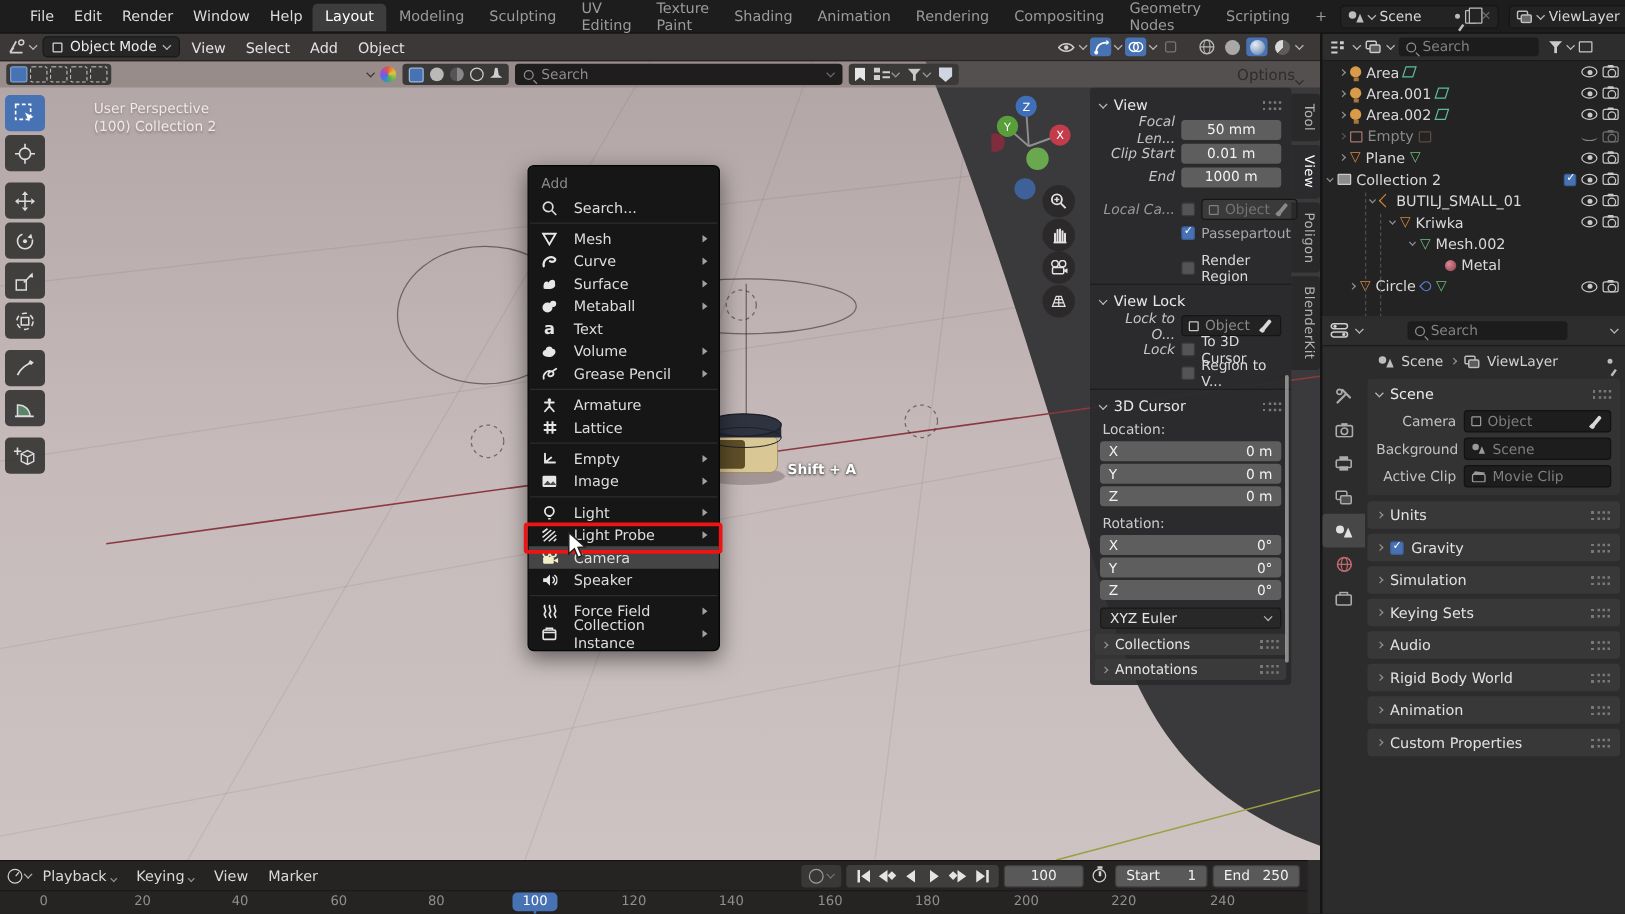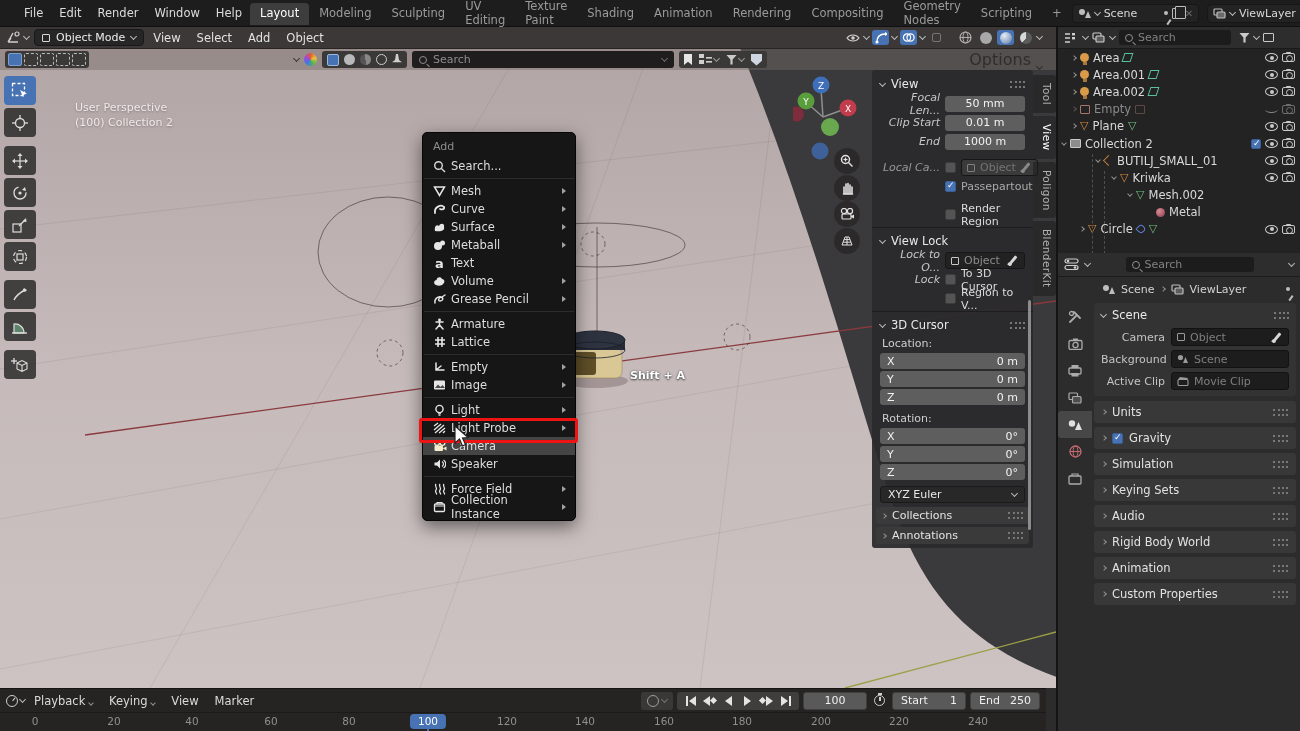--- a/index.html
+++ b/index.html
@@ -59,36 +59,36 @@
   .selmode span { width:14px; height:13px; border:1.2px dashed #b9b9b9; border-radius:2px; }
   .selmode span.on { background:#4772b3; border-style:solid; border-color:#7e9fce; }
   .bk-pill { display:flex; align-items:center; gap:5px; background:#3b3838; border-radius:3px; height:17px; padding:0 5px; }
   .bk-logo { width:13px; height:13px; border-radius:50%; background:conic-gradient(#e05a3a,#e8c23a,#58b84a,#3a7ee0,#9a4ae0,#e05a3a); }
   .bk-search { display:flex; align-items:center; gap:6px; width:262px; height:17px; background:#1f1d1d; border-radius:3px; padding:0 7px; color:#8d8d8d; }
   .flag-ic { width:8px; height:11px; background:#e6e6e6; clip-path:polygon(0 0,100% 0,100% 100%,50% 70%,0 100%); }
   .shield-ic { width:11px; height:12px; background:#cfd6df; clip-path:polygon(0 0,100% 0,100% 60%,50% 100%,0 60%); position:relative; }
 
   
   #viewport { left:0; top:49px; width:1056px; height:639px; overflow:hidden; background:#c4b8b8; z-index:10; }
-  #vp-overlay-text { left:75px; top:30px; color:#efe9e9; text-shadow:0 1px 2px rgba(60,40,40,.35); line-height:15px; font-size:11px;margin-top:21px; }
+  #vp-overlay-text { left:75px; top:30px; color:#efe9e9; text-shadow:0 1px 2px rgba(60,40,40,.35); line-height:15px; font-size:11px; }
   #shift-a { left:630px; top:320px; color:#ffffff; font-weight:bold; font-size:11px; text-shadow:0 0 2px #555, 0 1px 2px #444; }
 
   
   #lt { left:4px; top:27px; width:34px; display:flex; flex-direction:column; gap:3px; }
   .lt-btn { width:32px; height:29px; background:rgba(44,42,42,.85); border-radius:4px; display:flex; align-items:center; justify-content:center; }
   .lt-btn.active { background:#4772b3; }
   .lt-gap { height:3px; }
 
   
   .navbtn { width:26px; height:26px; border-radius:50%; background:rgba(35,33,33,.62); display:flex; align-items:center; justify-content:center; }
 
   
   #addmenu { left:422px; top:83px; width:154px; background:#161616; border:1px solid #060606; border-radius:5px; box-shadow:0 6px 18px rgba(0,0,0,.5); padding:3px 0 4px; z-index:35; }
   #addmenu .mtitle { color:#8d8d8d; font-size:11px; padding:4px 10px 4px; }
-  .mitem { display:flex; align-items:center; gap:4px; height:18px; padding:0 9px; color:#dedede; font-size:11.5px; position:relative; }
+  .mitem { display:flex; align-items:center; gap:12px; height:18px; padding:0 9px; color:#dedede; font-size:11.5px; position:relative; }
   .mitem .mi { width:15px; height:15px; flex:none; display:flex; align-items:center; justify-content:center; }
   .msep { height:1px; background:#2c2c2c; margin:3px 1px; }
   .mitem.hl { background:#454545; }
   #cam-glow { position:absolute; left:418px; top:355px; width:150px; height:56px; background:radial-gradient(closest-side, rgba(235,215,90,.55), rgba(235,215,90,0)); z-index:34; pointer-events:none; }
   #cam-box { position:absolute; left:419px; top:369px; width:159px; height:25px; border:3px solid #ee1414; border-radius:3px; z-index:37; pointer-events:none; }
   #cursor-arrow { position:absolute; left:453px; top:376px; z-index:38; }
 
   
   #npanel { left:872px; top:21px; width:161px; background:rgba(43,43,45,.94); border-radius:3px; padding:4px 0; z-index:20; }
   .np-sep { height:1px; background:rgba(20,20,20,.6); margin:3px 0; }
@@ -676,21 +676,21 @@
             <rect x="7" y="7" width="6" height="1.6" fill="#cfcfcf"></rect>
           </svg>
         <span class="cvd" style="border-color:#9a9a9a"></span>
       </span>
       <span style="display:flex;align-items:center;gap:2px">
         <span class="funnel"></span>
         <span class="cvd" style="border-color:#9a9a9a"></span>
       </span>
       <span class="shield-ic"></span>
     </div>
-    <div style="margin-left:auto; margin-right:14px; display:flex; align-items:flex-end; gap:6px; color:#2f2c2c; font-size:16px">
+    <div style="margin-left:auto; margin-right:14px; display:flex; align-items:flex-end; gap:1px; color:#2f2c2c; font-size:12px">
       <span>Options</span>
       <span class="cvd" style="border-color:#2f2c2c"></span>
     </div>
   </div>
 
   <div id="vph" class="abs">
     <span style="display:flex;align-items:center;gap:3px;margin-right:3px">
       <svg width="15" height="13">
           <path d="M2,11 L7,2 M2,11 h10 M2,11 L5,7" stroke="#cfcfcf" stroke-width="1.4" fill="none"></path>
           <circle cx="11" cy="3" r="2" fill="none" stroke="#cfcfcf" stroke-width="1.2"></circle>

